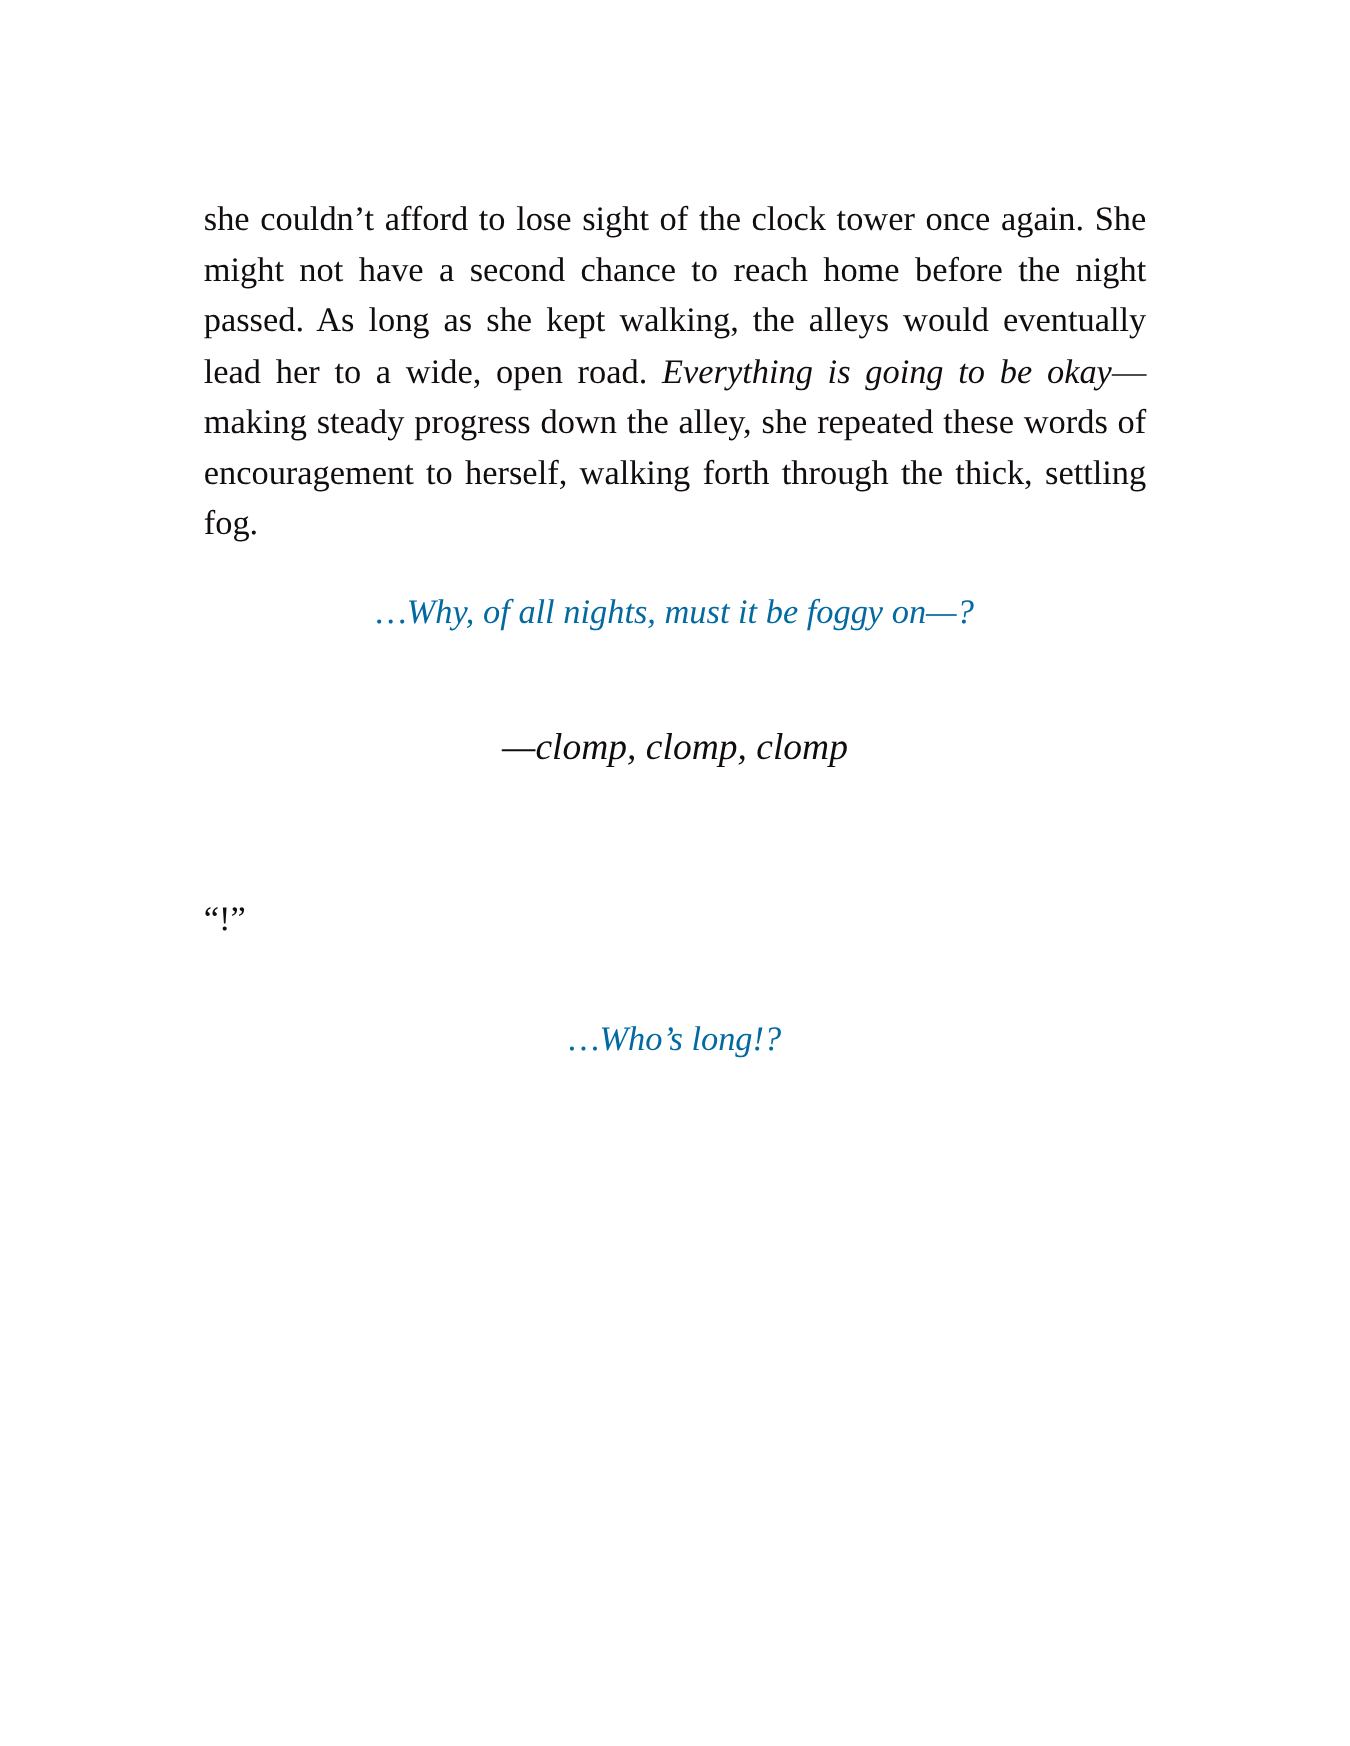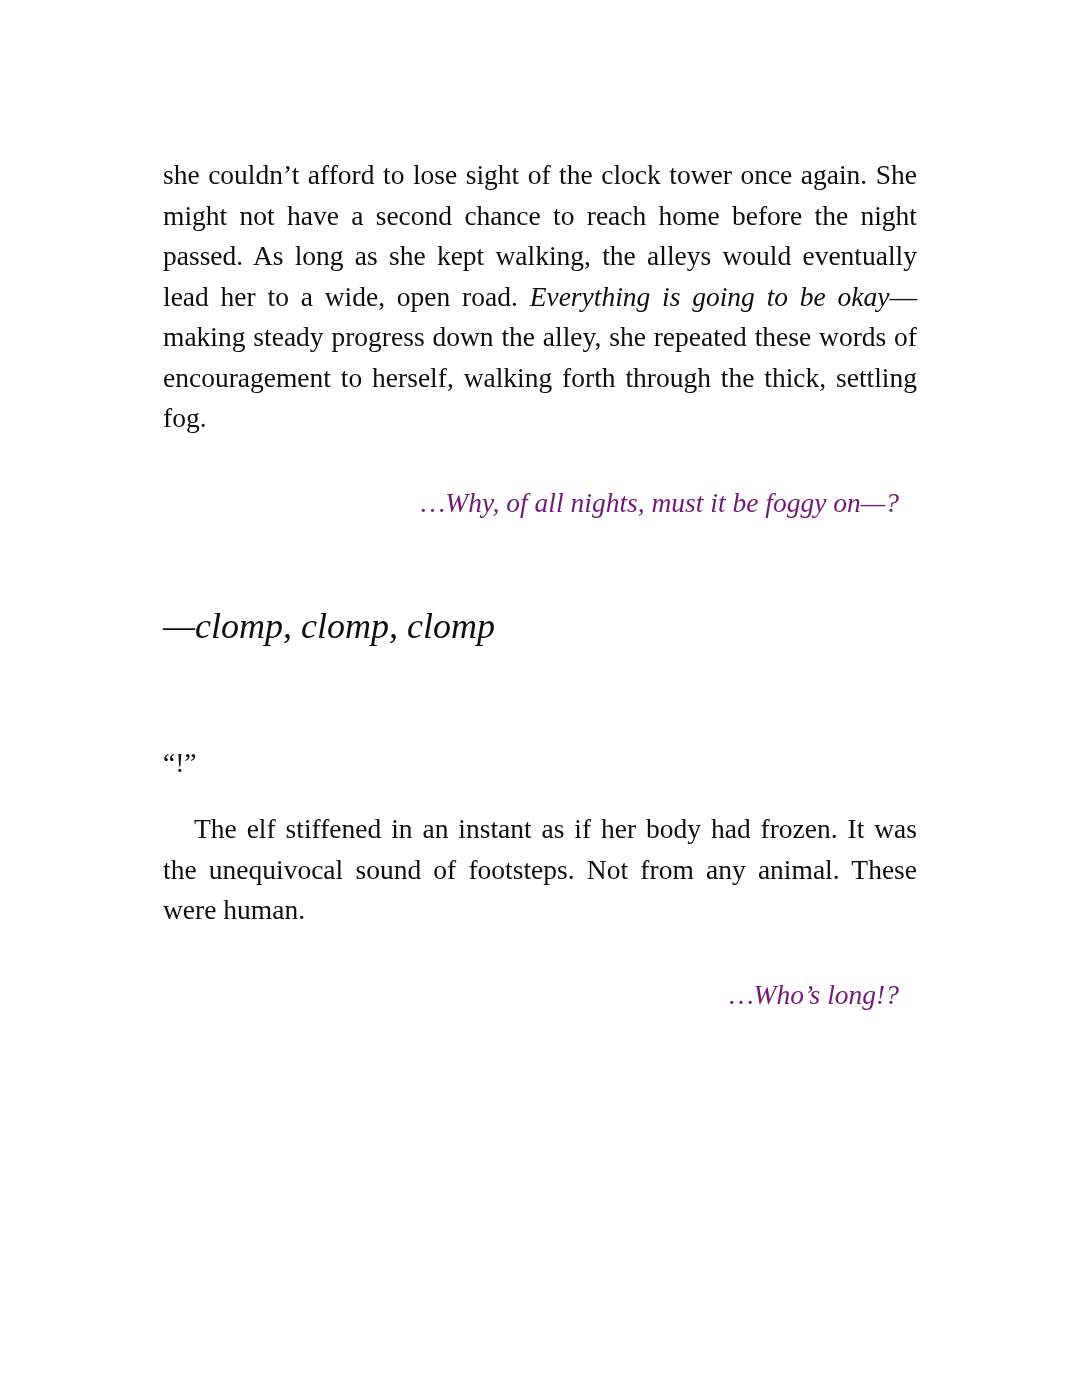--- a/index.html
+++ b/index.html
@@ -33,33 +33,33 @@
     hyphens: none;
     color: #100d0c;
   }
   .body-par.indent {
     text-indent: 31px;
   }
   .body-par.flush {
     text-indent: 0;
   }
   .thought-line {
-    margin: 18px;
+    margin: 4px;
     font-size: 27.5px;
     line-height: 40.5px;
     font-style: italic;
-    text-align: right;
-    color: #701a75;
+    text-align: center;
+    color: #0369a1;
   }
   .sfx-line {
     margin: 0;
-    font-size: 36px;
+    font-size: 30px;
     line-height: 40.5px;
     font-style: italic;
-    text-align: left;
+    text-align: center;
     color: #100d0c;
   }
   .shout-line {
     margin: 0;
     font-size: 27.5px;
     line-height: 40.5px;
     text-align: left;
     color: #100d0c;
   }
   .ital { font-style: italic; }
@@ -97,21 +97,20 @@
     <div class="gap-md"></div>
 
     <p class="sfx-line">—clomp, clomp, clomp</p>
 
     <div class="gap-lg"></div>
 
     <p class="shout-line">“!”</p>
 
     <div class="gap-sm"></div>
 
-    <p class="body-par indent">The elf stiffened in an instant as if her body had frozen. It was the unequivocal sound of footsteps. Not from any animal. These were human.</p>
 
     <div class="gap-sm"></div>
 
     <p class="thought-line">…Who’s long!?</p>
 
     <div class="gap-md"></div>
 
 
     <div class="gap-xl"></div>
 

